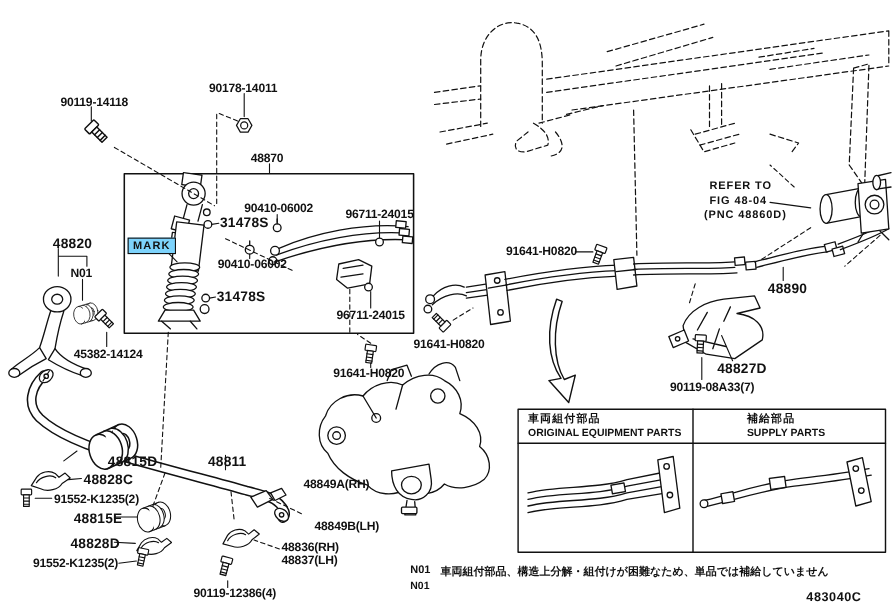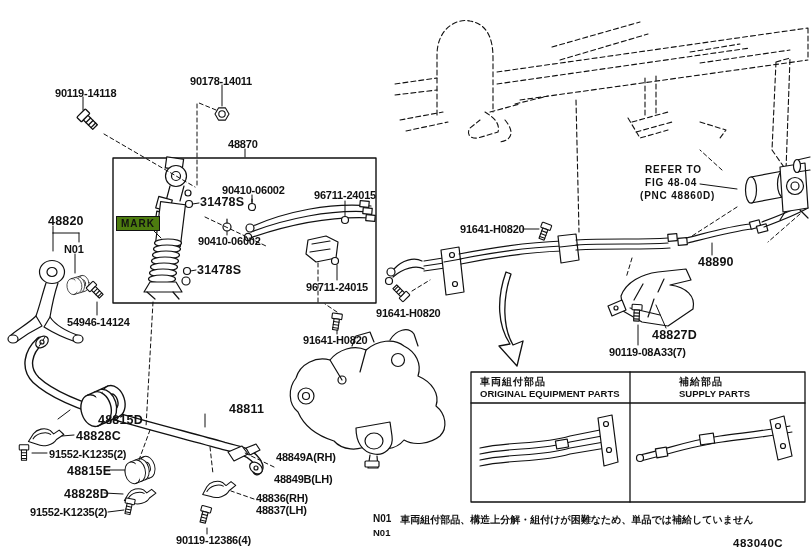--- a/index.html
+++ b/index.html
@@ -6,21 +6,21 @@
   .stage{position:relative;width:811px;height:560px;background:#fff;overflow:hidden;
          font-family:"Liberation Sans",sans-serif;color:#111;}
   svg.art{position:absolute;left:0;top:0;z-index:1;}
   .plabel{position:absolute;z-index:3;font:bold 11px "Liberation Sans",sans-serif;
           color:#111;letter-spacing:-0.2px;white-space:nowrap;line-height:11px;}
   .plabel.lg{font-size:12.5px;line-height:12px;letter-spacing:0.2px;}
   .refer{position:absolute;z-index:3;font:bold 10px "Liberation Sans",sans-serif;
          letter-spacing:0.8px;white-space:nowrap;line-height:10px;}
   .mark-box{position:absolute;left:116px;top:216px;z-index:3;border:1.6px solid #111;
             font:bold 10px "Liberation Sans",sans-serif;letter-spacing:1px;
-            padding:1px 4px;line-height:11px;background:#4d7c0f;}
+            padding:1px 4px;line-height:11px;background:#7dd3fc;}
   .thead-jp{position:absolute;z-index:3;font:bold 10px "Liberation Sans",sans-serif;
             letter-spacing:1px;white-space:nowrap;line-height:11px;text-align:center;}
   .thead-en{position:absolute;z-index:3;font:bold 9.5px "Liberation Sans",sans-serif;
             white-space:nowrap;line-height:11px;}
   .note-row{position:absolute;z-index:3;display:flex;gap:9px;white-space:nowrap;}
   .note-jp{font:bold 10px "Liberation Sans",sans-serif;}
   .note-en{font:bold 9.5px "Liberation Sans",sans-serif;line-height:11px;}
   .code{position:absolute;left:733px;top:537px;z-index:3;
         font:bold 11.5px "Liberation Sans",sans-serif;letter-spacing:0.5px;}
 </style>
@@ -266,37 +266,37 @@
       <div class="plabel" style="left: 190px; top: 76px;">90178-14011</div>
       <div class="plabel" style="left: 228px; top: 139px;">48870</div>
       <div class="plabel" style="left: 222px; top: 185px;">90410-06002</div>
       <div class="plabel lg" style="left: 200px; top: 196px;">31478S</div>
       <div class="plabel" style="left: 198px; top: 236px;">90410-06002</div>
       <div class="plabel lg" style="left: 197px; top: 264px;">31478S</div>
       <div class="plabel" style="left: 314px; top: 190px;">96711-24015</div>
       <div class="plabel" style="left: 306px; top: 282px;">96711-24015</div>
       <div class="plabel lg" style="left: 48px; top: 215px;">48820</div>
       <div class="plabel" style="left: 64px; top: 244px;">N01</div>
-      <div class="plabel" style="left: 67px; top: 317px;">54946-14124</div>
+      <div class="plabel" style="left: 67px; top: 317px;">45382-14124</div>
       <div class="plabel" style="left: 460px; top: 224px;">91641-H0820</div>
       <div class="plabel" style="left: 376px; top: 308px;">91641-H0820</div>
       <div class="plabel" style="left: 303px; top: 335px;">91641-H0820</div>
       <div class="plabel lg" style="left: 698px; top: 256px;">48890</div>
       <div class="plabel lg" style="left: 652px; top: 329px;">48827D</div>
       <div class="plabel" style="left: 609px; top: 347px;">90119-08A33(7)</div>
-      <div class="plabel lg" style="left: 189px; top: 403px; margin-left: 40px;">48811</div>
+      <div class="plabel lg" style="left: 189px; top: 414px;">48811</div>
       <div class="plabel lg" style="left: 62px; top: 414px; margin-left: 36px;">48815D</div>
       <div class="plabel lg" style="left: 76px; top: 430px;">48828C</div>
       <div class="plabel" style="left: 49px; top: 449px;">91552-K1235(2)</div>
       <div class="plabel lg" style="left: 67px; top: 465px;">48815E</div>
       <div class="plabel lg" style="left: 64px; top: 488px; text-align: center;">48828D</div>
       <div class="plabel" style="left: 30px; top: 507px;">91552-K1235(2)</div>
       <div class="plabel" style="left: 176px; top: 535px;">90119-12386(4)</div>
-      <div class="plabel" style="left: 276px; top: 452px;">48849A(RH)</div>
-      <div class="plabel" style="left: 274px; top: 474px;">48849B(LH)</div>
+      <div class="plabel" style="left: 276px; top: 436px;">48849A(RH)</div>
+      <div class="plabel" style="left: 286px; top: 474px;">48849B(LH)</div>
       <div class="plabel" style="left: 256px; top: 493px;">48836(RH)</div>
       <div class="plabel" style="left: 256px; top: 505px;">48837(LH)</div>
     </div>
 
   <div class="mark-box">MARK</div>
 
   <div class="refer" style="left:645px;top:165px">REFER TO</div>
   <div class="refer" style="left:645px;top:178px">FIG 48-04</div>
   <div class="refer" style="left:640px;top:191px">(PNC 48860D)</div>
 

